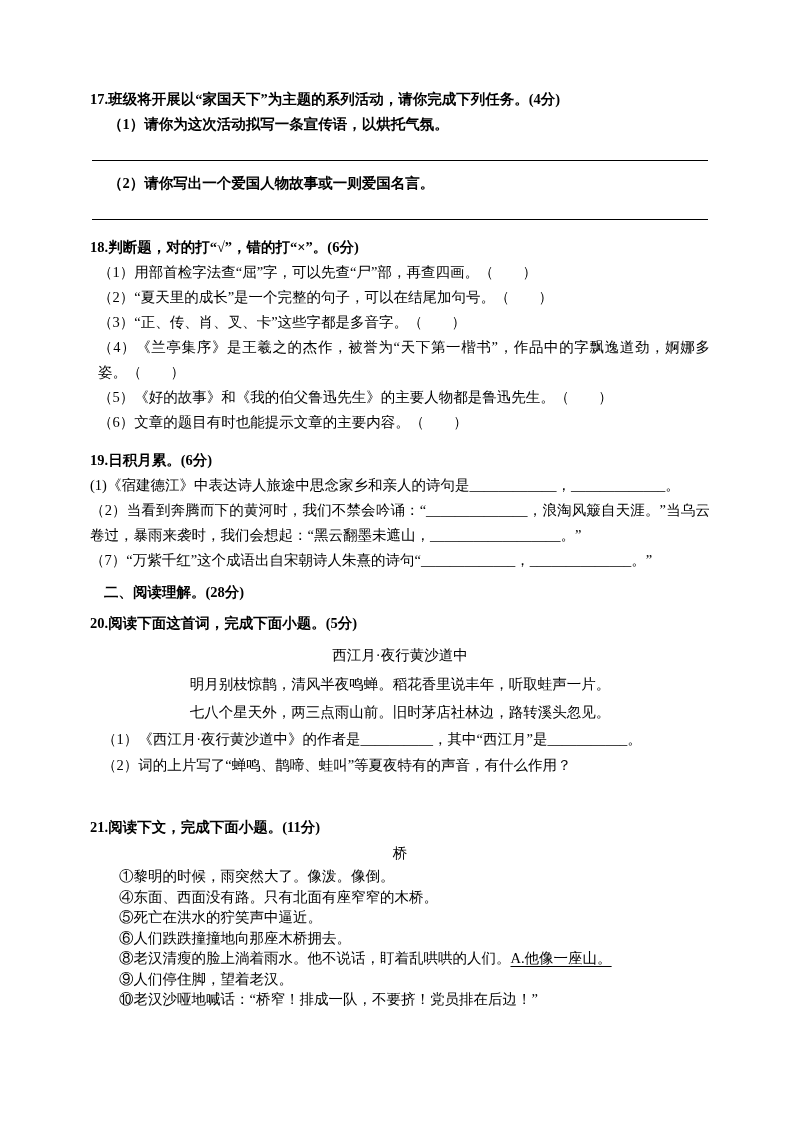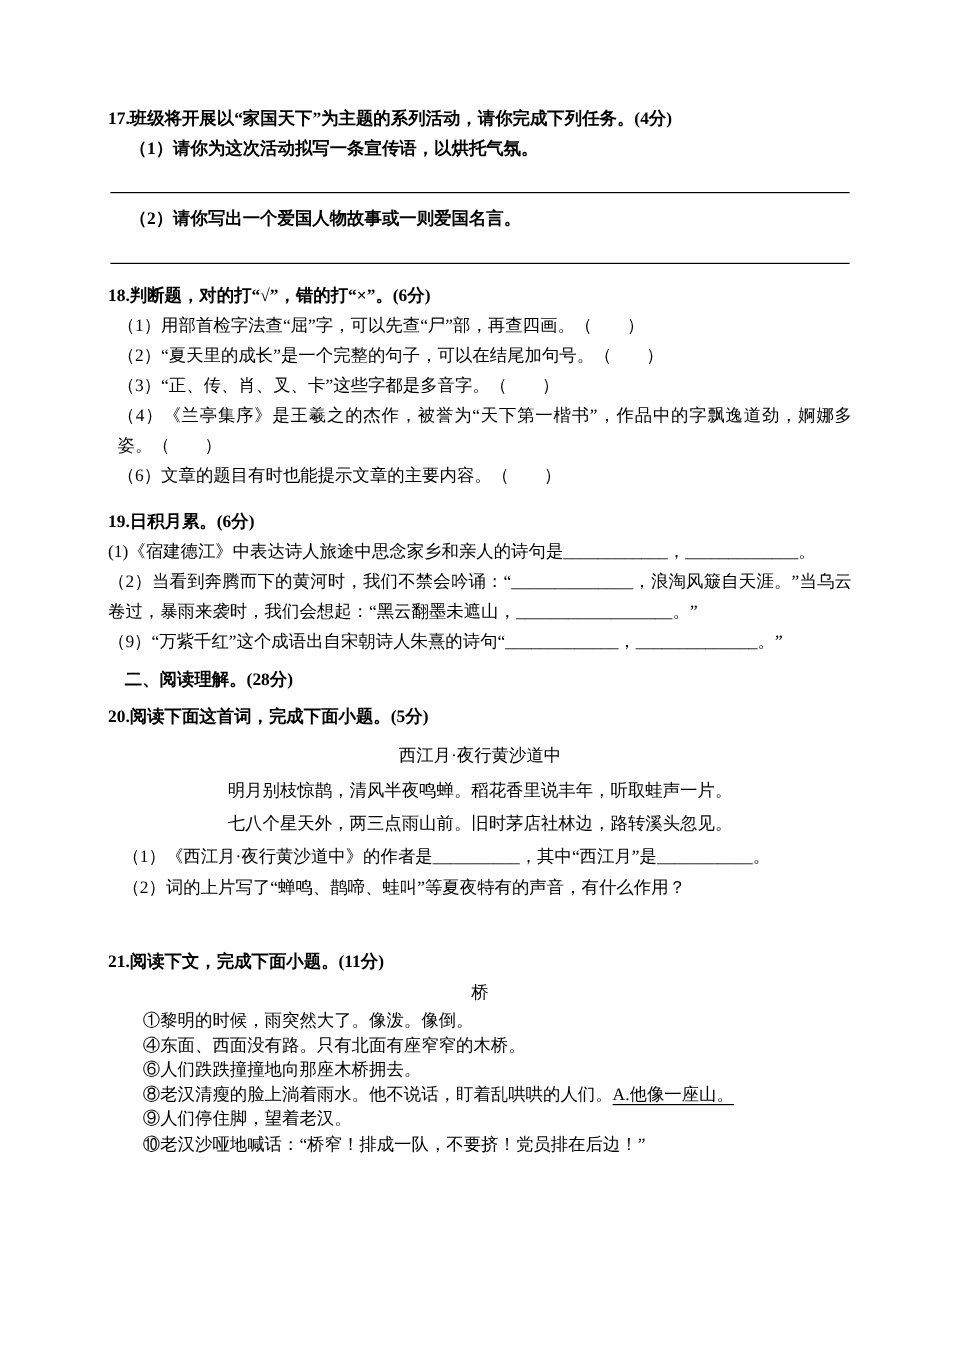--- a/index.html
+++ b/index.html
@@ -59,46 +59,48 @@
     <p class="row bold sub-indent">（2）请你写出一个爱国人物故事或一则爱国名言。</p>
     <div class="answer-line"></div>
   </section>
 
   <section class="sec18">
     <p class="q-title">18.判断题，对的打“√”，错的打“×”。(6分)</p>
     <p class="row item-indent">（1）用部首检字法查“屈”字，可以先查“尸”部，再查四画。（　　）</p>
     <p class="row item-indent">（2）“夏天里的成长”是一个完整的句子，可以在结尾加句号。（　　）</p>
     <p class="row item-indent">（3）“正、传、肖、叉、卡”这些字都是多音字。（　　）</p>
     <p class="row item-indent">（4）《兰亭集序》是王羲之的杰作，被誉为“天下第一楷书”，作品中的字飘逸道劲，婀娜多姿。（　　）</p>
+    <p class="row item-indent">（5）《好的故事》和《我的伯父鲁迅先生》的主要人物都是鲁迅先生。（　　）</p>
     <p class="row item-indent">（6）文章的题目有时也能提示文章的主要内容。（　　）</p>
   </section>
 
   <section class="sec19">
     <p class="q-title">19.日积月累。(6分)</p>
     <p class="row">(1)《宿建德江》中表达诗人旅途中思念家乡和亲人的诗句是____________，_____________。</p>
     <p class="row">（2）当看到奔腾而下的黄河时，我们不禁会吟诵：“______________，浪淘风簸自天涯。”当乌云卷过，暴雨来袭时，我们会想起：“黑云翻墨未遮山，__________________。”</p>
-    <p class="row">（9）“万紫千红”这个成语出自宋朝诗人朱熹的诗句“_____________，______________。”</p>
+    <p class="row">（7）“万紫千红”这个成语出自宋朝诗人朱熹的诗句“_____________，______________。”</p>
   </section>
 
   <p class="section-heading">二、阅读理解。(28分)</p>
 
   <section class="sec20">
     <p class="q-title">20.阅读下面这首词，完成下面小题。(5分)</p>
     <p class="center poem-title">西江月·夜行黄沙道中</p>
     <p class="center poem-line">明月别枝惊鹊，清风半夜鸣蝉。稻花香里说丰年，听取蛙声一片。</p>
     <p class="center poem-line">七八个星天外，两三点雨山前。旧时茅店社林边，路转溪头忽见。</p>
     <p class="item">（1）《西江月·夜行黄沙道中》的作者是__________，其中“西江月”是___________。</p>
     <p class="item">（2）词的上片写了“蝉鸣、鹊啼、蛙叫”等夏夜特有的声音，有什么作用？</p>
     <div class="sec20-gap"></div>
   </section>
 
   <section class="sec21">
     <p class="q-title">21.阅读下文，完成下面小题。(11分)</p>
     <p class="center passage-title">桥</p>
     <p class="para">①黎明的时候，雨突然大了。像泼。像倒。</p>
     <p class="para">④东面、西面没有路。只有北面有座窄窄的木桥。</p>
+    <p class="para">⑤死亡在洪水的狞笑声中逼近。</p>
     <p class="para">⑥人们跌跌撞撞地向那座木桥拥去。</p>
     <p class="para"><span>⑧老汉清瘦的脸上淌着雨水。他不说话，盯着乱哄哄的人们。</span><span class="u">A.他像一座山。</span></p>
     <p class="para">⑨人们停住脚，望着老汉。</p>
     <p class="para">⑩老汉沙哑地喊话：“桥窄！排成一队，不要挤！党员排在后边！”</p>
   </section>
 
 </div>
 
 </body></html>

